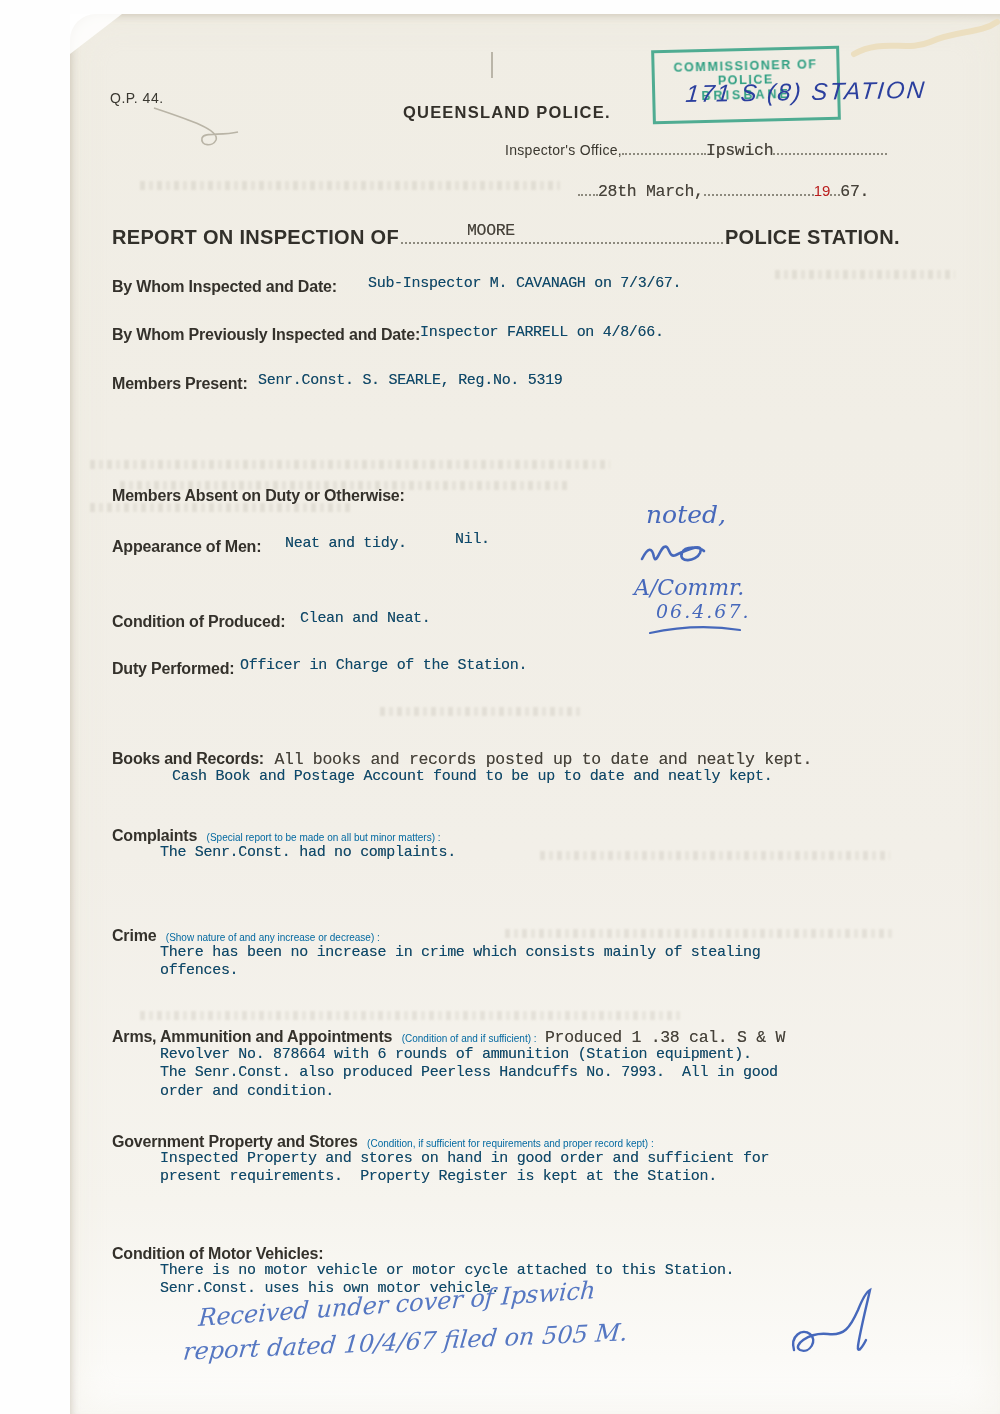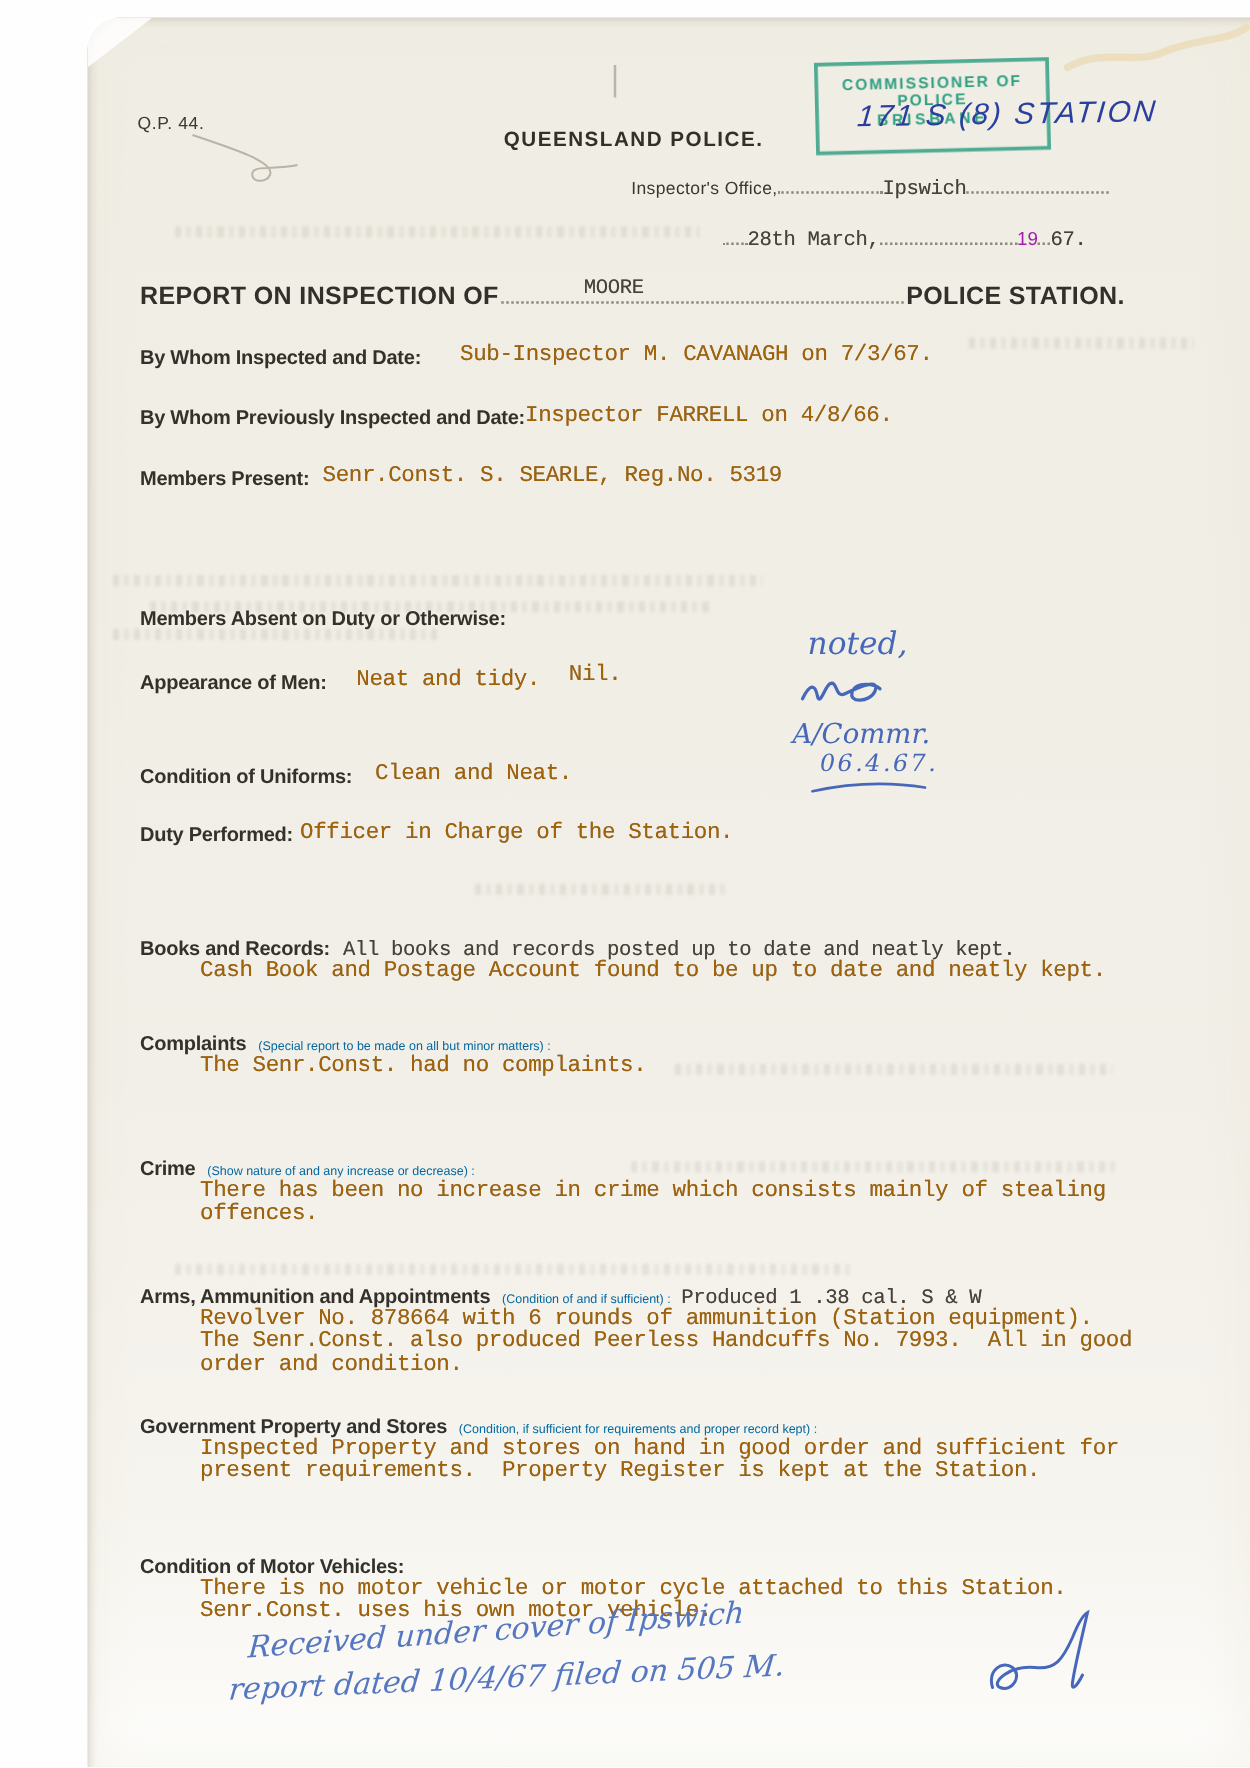--- a/index.html
+++ b/index.html
@@ -9,21 +9,21 @@
          background:linear-gradient(180deg,#f0ede4 0%,#f2efe8 60%,#f6f4ee 85%,#fbfaf7 96%,#fdfdfc 100%);
          border-top-left-radius:26px;
          box-shadow:inset 4px 4px 8px -3px rgba(150,138,112,.38), inset 0 0 40px rgba(235,230,215,.4);}
   .corner-curl{position:absolute;left:70px;top:14px;width:52px;height:40px;background:#fff;
          clip-path:polygon(0 0,100% 0,0 100%);opacity:.85;}
   
   .lbl{position:absolute;font-weight:700;font-size:16px;line-height:1.15;color:#34312b;
        letter-spacing:-0.2px;white-space:nowrap;}
   .note{font-weight:400;font-size:10px;color:#0369a1;text-align:right;}
   .tw{position:absolute;font-family:"Liberation Mono","DejaVu Sans Mono",monospace;
-      font-size:18px;line-height:18.4px;color:#a16207;white-space:pre-wrap;
+      font-size:15px;line-height:18.4px;color:#0c4a6e;white-space:pre-wrap;
       letter-spacing:-0.3px;text-shadow:0 0 0.5px rgba(70,64,52,.55);}
   .tw-inline{font-family:"Liberation Mono","DejaVu Sans Mono",monospace;font-size:16.5px;
       color:#46423a;letter-spacing:-0.3px;text-shadow:0 0 0.5px rgba(70,64,52,.55);white-space:pre;}
   .dots{display:inline-block;height:13px;border-bottom:2px dotted #8d8a7e;vertical-align:baseline;}
   .hand{font-family:"DejaVu Serif",serif;font-style:italic;}
   .bleed{position:absolute;height:9px;filter:blur(1.1px);opacity:.55;
          background:repeating-linear-gradient(90deg,rgba(128,120,99,.25) 0 5px,transparent 5px 9px,rgba(128,120,99,.18) 9px 13px,transparent 13px 17px);}
   
   .qp{position:absolute;left:110px;top:90px;font-size:14px;color:#3a3831;letter-spacing:.5px;}
   .main-title{position:absolute;left:403px;top:103px;font-weight:700;font-size:16.5px;
@@ -85,21 +85,21 @@
     <div class="s1">COMMISSIONER  OF  POLICE</div>
     <div class="s2">BRISBANE</div>
   </div>
   <div class="stamp-hand">171 S (8) STATION</div>
 
   <div style="position:absolute;left:505px;top:140px;white-space:nowrap;">
     <span style="font-size:14px;color:#3a372f;letter-spacing:.3px;">Inspector's  Office,</span><span class="dots" style="width:84px;"></span><span class="tw-inline">Ipswich</span><span class="dots" style="width:114px;"></span>
   </div>
 
   <div style="position:absolute;left:578px;top:181px;white-space:nowrap;">
-    <span class="dots" style="width:20px;"></span><span class="tw-inline">28th March,</span><span class="dots" style="width:110px;"></span><span style="font-size:15px;color:#a21caf;">19</span><span class="dots" style="width:10px;"></span><span class="tw-inline">67.</span>
+    <span class="dots" style="width:20px;"></span><span class="tw-inline">28th March,</span><span class="dots" style="width:110px;"></span><span style="font-size:15px;color:#b91c1c;">19</span><span class="dots" style="width:10px;"></span><span class="tw-inline">67.</span>
   </div>
 
   <div class="report-title">
     <span>REPORT ON INSPECTION OF</span><span class="report-leader"><span class="station tw-inline">MOORE</span></span><span>POLICE STATION.</span>
   </div>
 
   <span class="lbl" style="left:112px;top:278px;">By Whom Inspected and Date:</span>
   <span class="tw" style="left:368px;top:275px;">Sub-Inspector M. CAVANAGH on 7/3/67.</span>
 
   <span class="lbl" style="left:112px;top:326px;">By Whom Previously Inspected and Date:</span>
@@ -107,31 +107,31 @@
 
   <span class="lbl" style="left:112px;top:375px;">Members Present:</span>
   <span class="tw" style="left:258px;top:372px;">Senr.Const. S. SEARLE, Reg.No. 5319</span>
 
   <span class="lbl" style="left:112px;top:487px;">Members Absent on Duty or Otherwise:</span>
   <span class="tw" style="left:455px;top:484px;margin-top:47px;">Nil.</span>
 
   <span class="lbl" style="left:112px;top:538px;">Appearance of Men:</span>
   <span class="tw" style="left:285px;top:535px;">Neat and tidy.</span>
 
-  <span class="lbl" style="left:112px;top:613px;">Condition of Uniforms:</span>
+  <span class="lbl" style="left:112px;top:613px;">Condition of Produced:</span>
   <span class="tw" style="left:300px;top:610px;">Clean and Neat.</span>
 
   <span class="lbl" style="left:112px;top:660px;">Duty Performed:</span>
   <span class="tw" style="left:240px;top:657px;">Officer in Charge of the Station.</span>
 
   <div style="position:absolute;left:112px;top:750px;white-space:nowrap;">
     <span class="lbl" style="position:static;">Books and Records:</span>
     <span class="tw-inline" style="margin-left:6px;">All books and records posted up to date and neatly kept.</span>
   </div>
-  <span class="tw" style="left:160px;top:768px;font-family:Liberation Mono, monospace;">Cash Book and Postage Account found to be up to date and neatly kept.</span>
+  <span class="tw" style="left:172px;top:768px;font-family:Liberation Mono, monospace;">Cash Book and Postage Account found to be up to date and neatly kept.</span>
 
   <div style="position:absolute;left:112px;top:827px;white-space:nowrap;">
     <span class="lbl" style="position:static;">Complaints</span>
     <span class="note" style="margin-left:5px;">(Special report to be made on all but minor matters) :</span>
   </div>
   <span class="tw" style="left:160px;top:844px;">The Senr.Const. had no complaints.</span>
 
   <div style="position:absolute;left:112px;top:927px;white-space:nowrap;">
     <span class="lbl" style="position:static;">Crime</span>
     <span class="note" style="margin-left:5px;">(Show nature of and any increase or decrease) :</span>

